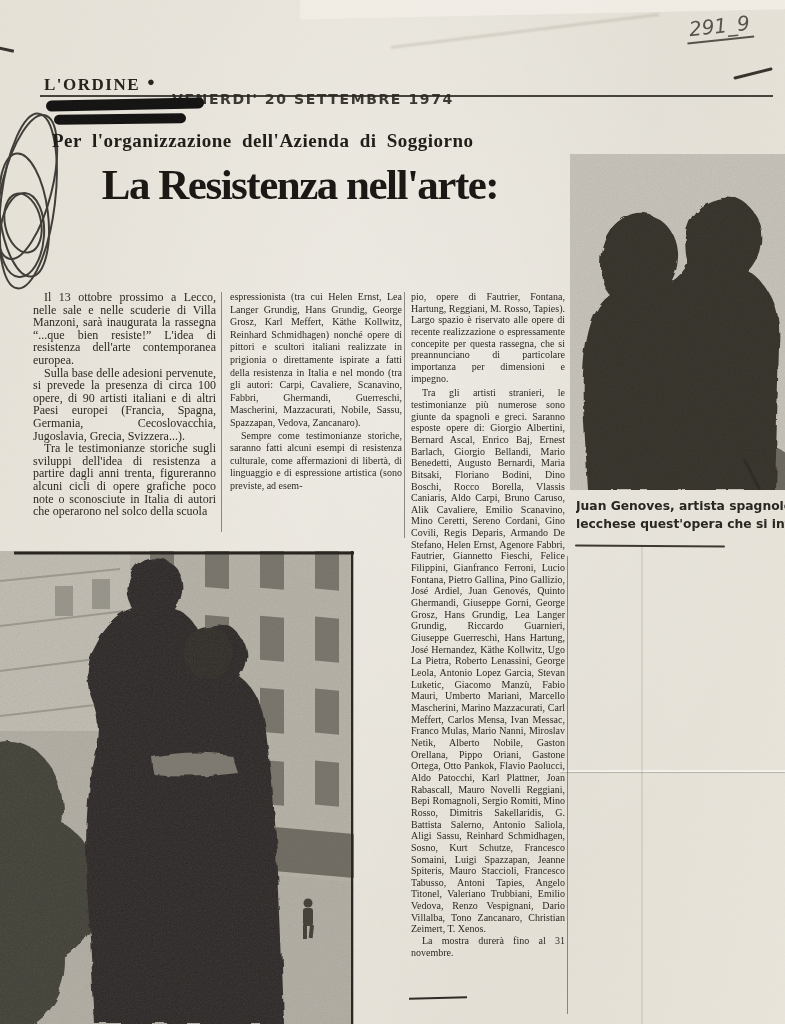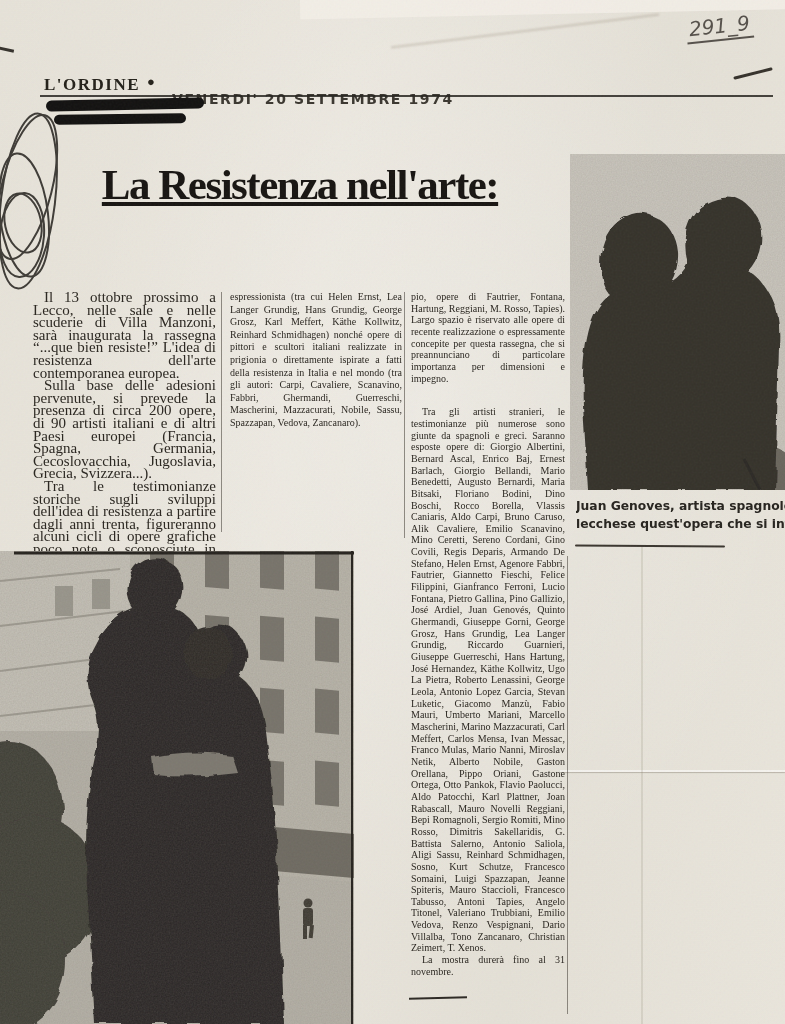--- a/index.html
+++ b/index.html
@@ -16,30 +16,30 @@
   .mast-dot{left:147px;top:74px;font-size:13px;color:#232019;}
   .dateline{left:172px;top:91px;font-family:"DejaVu Sans",sans-serif;font-size:14px;font-weight:bold;letter-spacing:1.6px;color:#3a362f;}
   .header-rule{left:40px;top:95px;width:733px;height:2px;background:#26231e;opacity:.85;}
   .handnum{left:686px;top:14px;font-family:"DejaVu Sans",sans-serif;font-style:italic;font-size:20px;color:#55504a;transform:rotate(-6deg);border-bottom:2px solid #55504a;padding:0 3px 1px 3px;}
   .pen-dash-right{left:733px;top:72px;width:40px;height:3px;background:#35312b;transform:rotate(-14deg);border-radius:2px;}
   .pen-dash-left{left:-2px;top:48px;width:16px;height:3px;background:#35312b;transform:rotate(12deg);}
   .marker-bar1{left:46px;top:99px;width:158px;height:11px;background:#121110;border-radius:6px;transform:rotate(-1.2deg);}
   .marker-bar2{left:54px;top:114px;width:132px;height:10px;background:#121110;border-radius:5px;transform:rotate(-.6deg);}
   
   .kicker{left:52px;top:130px;width:520px;font-size:19px;font-weight:bold;color:#1d1a16;letter-spacing:.5px;word-spacing:5px;}
-  .hl{left:24px;top:160px;width:552px;text-align:center;font-weight:bold;color:#171411;font-size:43px;line-height:50px;letter-spacing:-1.5px;text-decoration:underline;}
+  .hl{left:24px;top:160px;width:552px;text-align:center;font-weight:bold;color:#171411;font-size:43px;line-height:50px;letter-spacing:-1.5px;}
   .hl2{top:212px;}
   
   .col{position:absolute;text-align:justify;color:#29251f;}
   .col p{margin:0;}
   .col p.ind{text-indent:11px;}
-  .col1{left:33px;top:291px;width:183px;font-size:15px;line-height:12.6px;}
+  .col1{left:33px;top:291px;width:183px;font-size:12px;line-height:12.6px;}
   .col2{left:230px;top:291px;width:172px;font-size:10px;line-height:12.6px;}
   .col3{left:411px;top:291px;width:154px;font-size:10px;line-height:11.65px;}
-  .col3 p.gap{margin-top:22px;}
+  .col3 p.gap{margin-top:3px;}
   .vrule{width:1px;background:rgba(60,54,47,.55);}
   .vr1{left:221px;top:292px;height:240px;}
   .vr2{left:404px;top:292px;height:246px;}
   .vr3{left:567px;top:556px;height:458px;}
   .pen-underline{left:409px;top:997px;width:58px;height:2px;background:#2c2823;transform:rotate(-1.5deg);}
   
   .photo-right{left:570px;top:154px;width:215px;height:336px;}
   .caption{left:576px;top:497px;width:209px;font-family:"DejaVu Sans",sans-serif;font-weight:bold;font-size:12.3px;line-height:18px;color:#26231e;overflow:hidden;}
   .caption div{white-space:nowrap;}
   .caption-rule{left:575px;top:545px;width:150px;height:2px;background:#3a352e;transform:rotate(.4deg);border-radius:1px;}
@@ -75,20 +75,21 @@
   <svg class="abs" style="left:-6px;top:103px;" width="66" height="196" viewBox="0 0 66 196">
     <g fill="none" stroke="#211e1a" stroke-width="2" opacity=".85">
       <ellipse cx="34" cy="98" rx="27" ry="88" transform="rotate(7 34 98)"></ellipse>
       <ellipse cx="30" cy="112" rx="24" ry="62" transform="rotate(-7 30 112)"></ellipse>
       <ellipse cx="28" cy="132" rx="22" ry="42" transform="rotate(4 28 132)"></ellipse>
       <ellipse cx="33" cy="84" rx="25" ry="74" transform="rotate(14 33 84)"></ellipse>
       <ellipse cx="29" cy="120" rx="18" ry="30" transform="rotate(-12 29 120)"></ellipse>
     </g>
   </svg>
 
+  <div class="abs kicker">Per l'organizzazione dell'Azienda di Soggiorno</div>
   <div class="abs hl">La Resistenza nell'arte:</div>
 
   <svg class="abs photo-right" viewBox="0 0 215 336">
     <defs>
       <filter id="rough1" x="-10%" y="-10%" width="120%" height="120%">
         <feTurbulence type="fractalNoise" baseFrequency="0.05" numOctaves="3" result="n"></feTurbulence>
         <feDisplacementMap in="SourceGraphic" in2="n" scale="7"></feDisplacementMap>
       </filter>
       <filter id="grain1">
         <feTurbulence type="fractalNoise" baseFrequency="0.8" numOctaves="2"></feTurbulence>
@@ -107,26 +108,27 @@
     <path d="M 174 305 L 190 336" stroke="#2c2925" stroke-width="3" fill="none"></path>
   </svg>
   <div class="abs caption">
     <div>Juan Genoves, artista spagnolo res</div>
     <div>lecchese quest'opera che si intitola ‘</div>
   </div>
   <div class="abs caption-rule"></div>
 
   <div class="col col1">
     <p class="ind">Il 13 ottobre prossimo a Lecco, nelle sale e nelle scuderie di Villa Manzoni, sarà inaugurata la rassegna “...que bien resiste!” L'idea di resistenza dell'arte contemporanea europea.</p>
-    <p class="ind">Sulla base delle adesioni pervenute, si prevede la presenza di circa 200 opere, di 90 artisti italiani e di altri Paesi europei (Francia, Spagna, Germania, Cecoslovacchia, Jugoslavia, Grecia, Svizzera...).</p>
+    <p class="ind">Sulla base delle adesioni pervenute, si prevede la presenza di circa 100 opere, di 90 artisti italiani e di altri Paesi europei (Francia, Spagna, Germania, Cecoslovacchia, Jugoslavia, Grecia, Svizzera...).</p>
     <p class="ind">Tra le testimonianze storiche sugli sviluppi dell'idea di resistenza a partire dagli anni trenta, figureranno alcuni cicli di opere grafiche poco note o sconosciute in Italia di autori che operarono nel solco della scuola</p>
   </div>
   <div class="abs vrule vr1"></div>
   <div class="col col2">
     <p>espressionista (tra cui Helen Ernst, Lea Langer Grundig, Hans Grundig, George Grosz, Karl Meffert, Käthe Kollwitz, Reinhard Schmidhagen) nonché opere di pittori e scultori italiani realizzate in prigionia o direttamente ispirate a fatti della resistenza in Italia e nel mondo (tra gli autori: Carpi, Cavaliere, Scanavino, Fabbri, Ghermandi, Guerreschi, Mascherini, Mazzacurati, Nobile, Sassu, Spazzapan, Vedova, Zancanaro).</p>
+    <p class="ind">Sempre come testimonianze storiche, saranno fatti alcuni esempi di resistenza culturale, come affermazioni di libertà, di linguaggio e di espressione artistica (sono previste, ad esem-</p>
   </div>
   <div class="abs vrule vr2"></div>
   <div class="col col3">
     <p>pio, opere di Fautrier, Fontana, Hartung, Reggiani, M. Rosso, Tapies). Largo spazio è riservato alle opere di recente realizzazione o espressamente concepite per questa rassegna, che si preannunciano di particolare importanza per dimensioni e impegno.</p>
     <p class="ind gap">Tra gli artisti stranieri, le testimonianze più numerose sono giunte da spagnoli e greci. Saranno esposte opere di: Giorgio Albertini, Bernard Ascal, Enrico Baj, Ernest Barlach, Giorgio Bellandi, Mario Benedetti, Augusto Bernardi, Maria Bitsaki, Floriano Bodini, Dino Boschi, Rocco Borella, Vlassis Caniaris, Aldo Carpi, Bruno Caruso, Alik Cavaliere, Emilio Scanavino, Mino Ceretti, Sereno Cordani, Gino Covili, Regis Deparis, Armando De Stefano, Helen Ernst, Agenore Fabbri, Fautrier, Giannetto Fieschi, Felice Filippini, Gianfranco Ferroni, Lucio Fontana, Pietro Gallina, Pino Gallizio, José Ardiel, Juan Genovés, Quinto Ghermandi, Giuseppe Gorni, George Grosz, Hans Grundig, Lea Langer Grundig, Riccardo Guarnieri, Giuseppe Guerreschi, Hans Hartung, José Hernandez, Käthe Kollwitz, Ugo La Pietra, Roberto Lenassini, George Leola, Antonio Lopez Garcia, Stevan Luketic, Giacomo Manzù, Fabio Mauri, Umberto Mariani, Marcello Mascherini, Marino Mazzacurati, Carl Meffert, Carlos Mensa, Ivan Messac, Franco Mulas, Mario Nanni, Miroslav Netik, Alberto Nobile, Gaston Orellana, Pippo Oriani, Gastone Ortega, Otto Pankok, Flavio Paolucci, Aldo Patocchi, Karl Plattner, Joan Rabascall, Mauro Novelli Reggiani, Bepi Romagnoli, Sergio Romiti, Mino Rosso, Dimitris Sakellaridis, G. Battista Salerno, Antonio Saliola, Aligi Sassu, Reinhard Schmidhagen, Sosno, Kurt Schutze, Francesco Somaini, Luigi Spazzapan, Jeanne Spiteris, Mauro Staccioli, Francesco Tabusso, Antoni Tapies, Angelo Titonel, Valeriano Trubbiani, Emilio Vedova, Renzo Vespignani, Dario Villalba, Tono Zancanaro, Christian Zeimert, T. Xenos.</p>
     <p class="ind">La mostra durerà fino al 31 novembre.</p>
   </div>
   <div class="abs vrule vr3"></div>
   <div class="abs pen-underline"></div>
 

